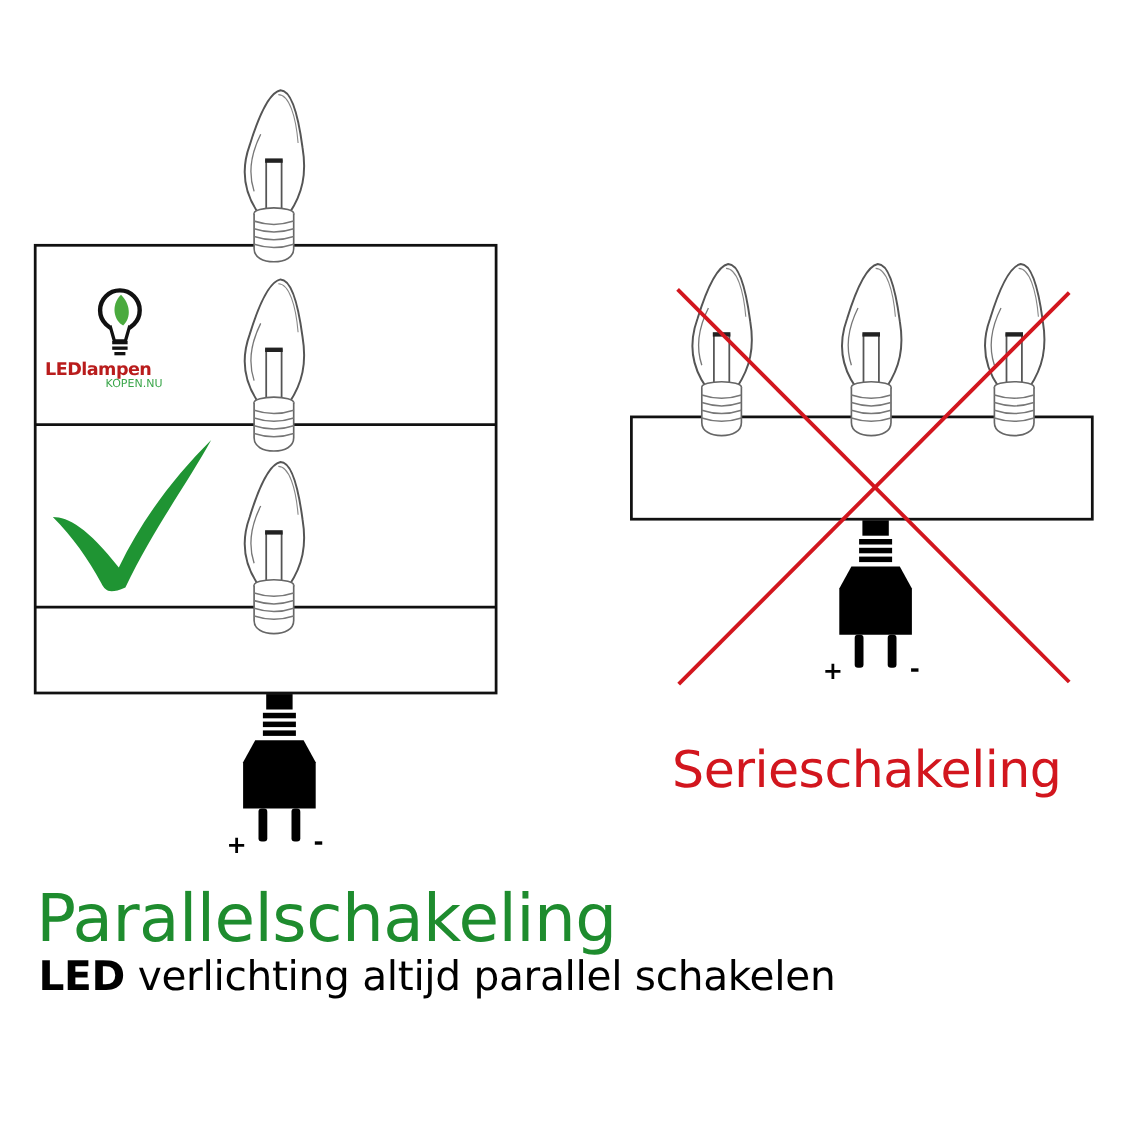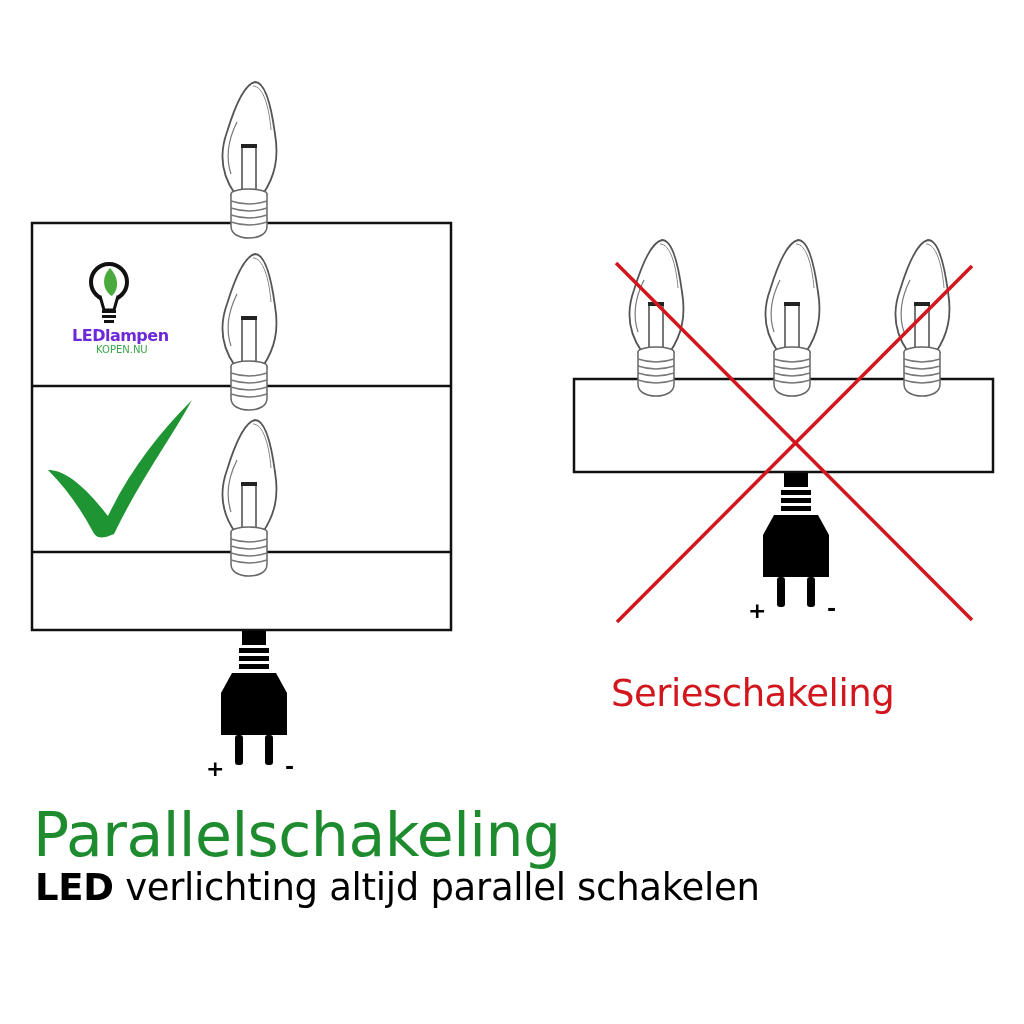--- a/index.html
+++ b/index.html
@@ -2,22 +2,22 @@
 <html><head>
 <meta charset="utf-8">
 <style>
   html, body { margin:0; padding:0; background:#ffffff; }
   body { width:1024px; height:1024px; position:relative; overflow:hidden; font-family:"DejaVu Sans", sans-serif; }
   .abs { position:absolute; }
   svg.canvas { position:absolute; left:0; top:0; }
   .title-par { left:33px; top:800px; font-size:60px; color:#1e8c2e; white-space:nowrap; letter-spacing:-0.5px; }
   .sub-par { left:35px; top:866px; font-size:37px; color:#000000; white-space:nowrap; letter-spacing:-0.3px; }
   .sub-par b { font-weight:bold; }
-  .title-ser { left:611px; top:672px; font-size:37px; color:#d2161e; white-space:nowrap; letter-spacing:-0.5px;text-align:center; }
-  .logo-text { left:72px; top:326px; font-size:16px; font-weight:bold; color:#6d28d9; white-space:nowrap; letter-spacing:-0.5px; }
+  .title-ser { left:611px; top:672px; font-size:46px; color:#d2161e; white-space:nowrap; letter-spacing:-0.5px;text-align:center; }
+  .logo-text { left:41px; top:326px; font-size:16px; font-weight:bold; color:#b91c1c; white-space:nowrap; letter-spacing:-0.5px; }
   .logo-sub { left:96px; top:344px; font-size:10px; font-weight:normal; color:#3aa64a; white-space:nowrap; }
   .pm { font-size:22px; font-weight:bold; color:#000; }
 </style>
 </head>
 <body>
 
 <svg class="canvas" width="1024" height="1024" viewBox="0 0 1024 1024">
   <defs>
     <g id="bulb">
 

